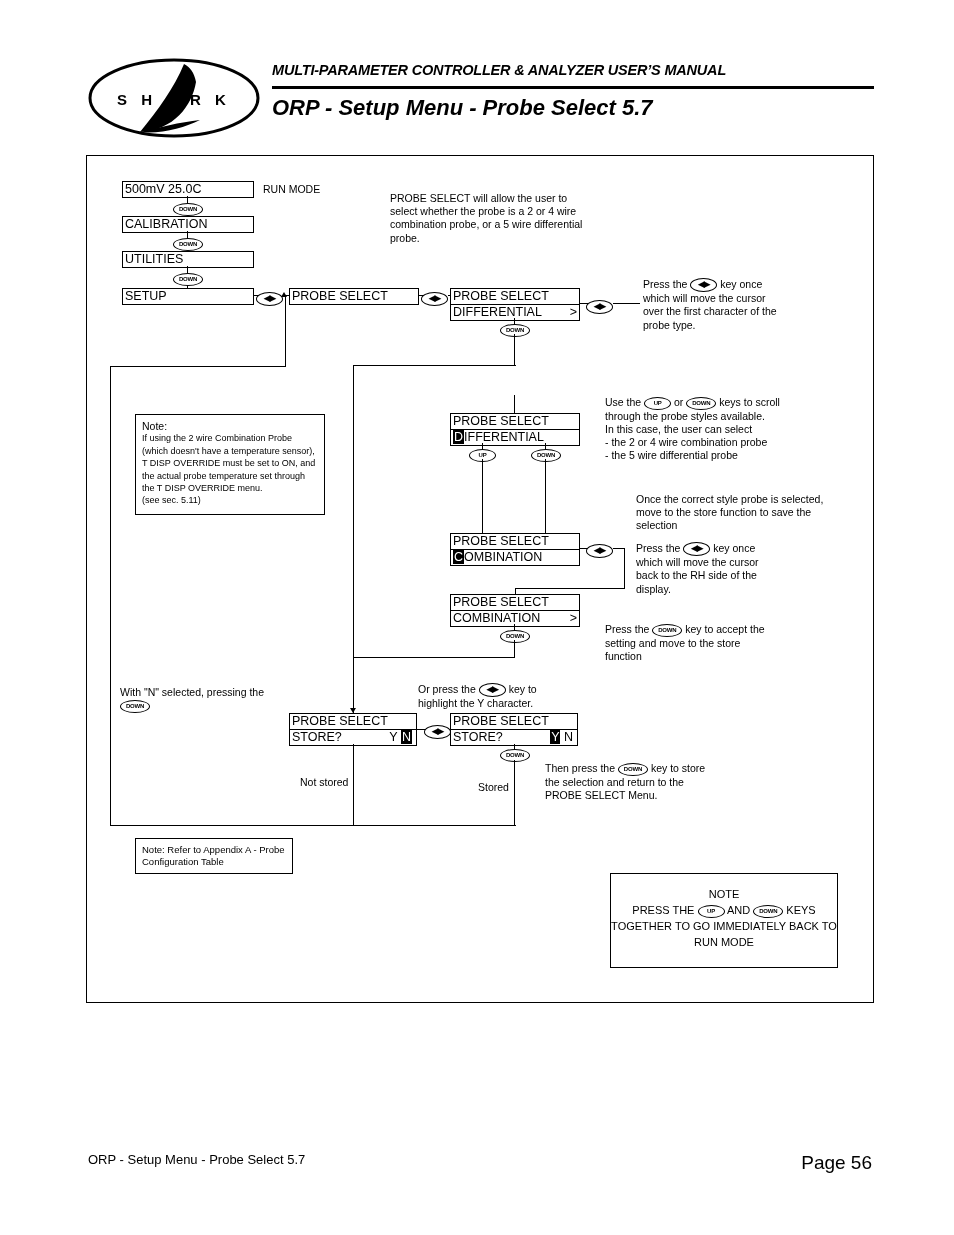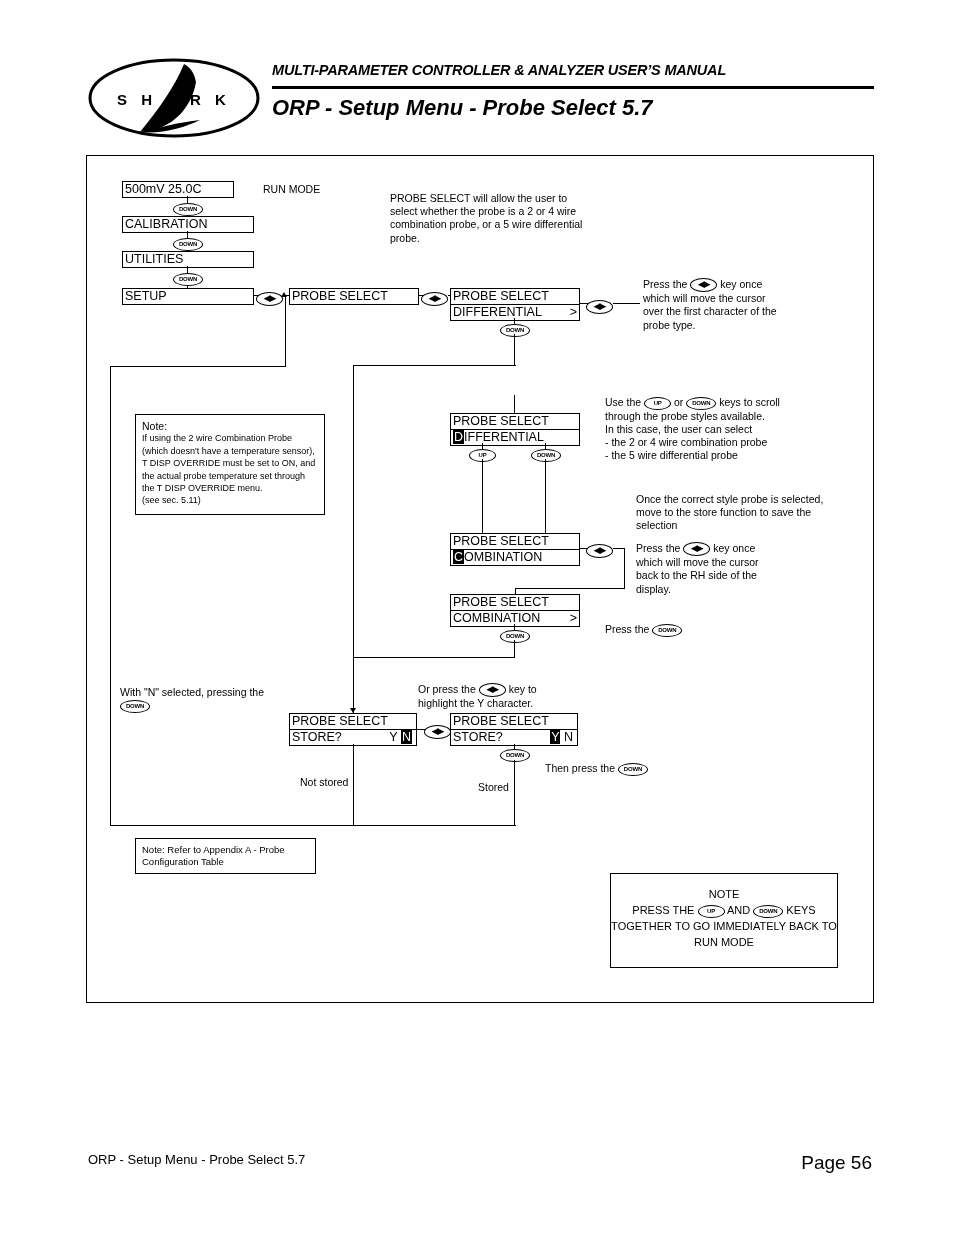--- a/index.html
+++ b/index.html
@@ -80,21 +80,21 @@
     <rect x="10" y="34" width="152" height="16" fill="#fff" opacity="0"></rect>
     <text x="86" y="47" font-family="Liberation Sans, sans-serif" font-size="15" font-weight="bold" text-anchor="middle" letter-spacing="5" fill="#000">S H A R K</text>
   </svg>
 </div>
 <div class="abs" id="hdr-title">MULTI-PARAMETER CONTROLLER &amp; ANALYZER USER’S MANUAL</div>
 <div class="abs" id="hdr-rule"></div>
 <div class="abs" id="page-title">ORP - Setup Menu - Probe Select 5.7</div>
 
 <div class="abs" id="frame"></div>
 
-<div class="abs disp" style="left:122px;top:181px;width:112px;">
+<div class="abs disp" style="left:122px;top:181px;width:132px;">
   <div class="dline">500mV  25.0C</div>
 </div>
 <div class="abs txt" style="left:263px;top:183px;">RUN MODE</div>
 
 <div class="ln lnv" style="left:187px;top:196px;height:18px;"></div>
 <div class="keyabs" style="left:173px;top:200px;">
   <span class="key k-dn"><span class="lbl">DOWN</span></span>
 </div>
 <div class="abs disp" style="left:122px;top:216px;width:132px;">
   <div class="dline">CALIBRATION</div>
@@ -240,20 +240,21 @@
 <div class="ln lnv" style="left:514px;top:624px;height:8px;"></div>
 <div class="keyabs" style="left:500px;top:627px;">
   <span class="key k-dn"><span class="lbl">DOWN</span></span>
 </div>
 <div class="ln lnv" style="left:514px;top:640px;height:18px;"></div>
 <div class="ln lnh" style="left:354px;top:657px;width:161px;"></div>
 
 <div class="txt" style="left:605px;top:623px;width:175px;">
   <span>Press the</span>
   <span class="key k-dn"><span class="lbl">DOWN</span></span>
+  <span>key to accept the setting and move to the store function</span>
 </div>
 
 <div class="txt" style="left:120px;top:686px;width:168px;">
   <span>With "N" selected, pressing the</span>
   <span class="key k-dn"><span class="lbl">DOWN</span></span>
 </div>
 
 <div class="txt" style="left:418px;top:683px;width:160px;">
   <span>Or press the</span>
   <span class="key k-lr"><span class="lbl">◀▶</span></span>
@@ -298,23 +299,24 @@
 
 <div class="ln lnv" style="left:353px;top:744px;height:82px;"></div>
 <div class="ln lnh" style="left:110px;top:825px;width:406px;"></div>
 
 <div class="txt" style="left:300px;top:776px;">Not stored</div>
 <div class="txt" style="left:478px;top:781px;">Stored</div>
 
 <div class="txt" style="left:545px;top:762px;width:175px;">
   <span>Then press the</span>
   <span class="key k-dn"><span class="lbl">DOWN</span></span>
-</div>
-
-<div class="notebox" style="left:135px;top:838px;width:181px;height:36px;font-size:9.5px;">
+  <span>key to store the selection and return to the PROBE SELECT Menu.</span>
+</div>
+
+<div class="notebox" style="left:135px;top:838px;width:158px;height:36px;font-size:9.5px;">
   <p>Note: Refer to Appendix A - Probe Configuration Table</p>
 </div>
 
 <div class="abs" id="bignote">
   <div class="ttl">NOTE</div>
   <div>
     <span>PRESS THE</span>
     <span class="key k-up"><span class="lbl">UP</span></span>
     <span>AND</span>
     <span class="key k-dn"><span class="lbl">DOWN</span></span>

